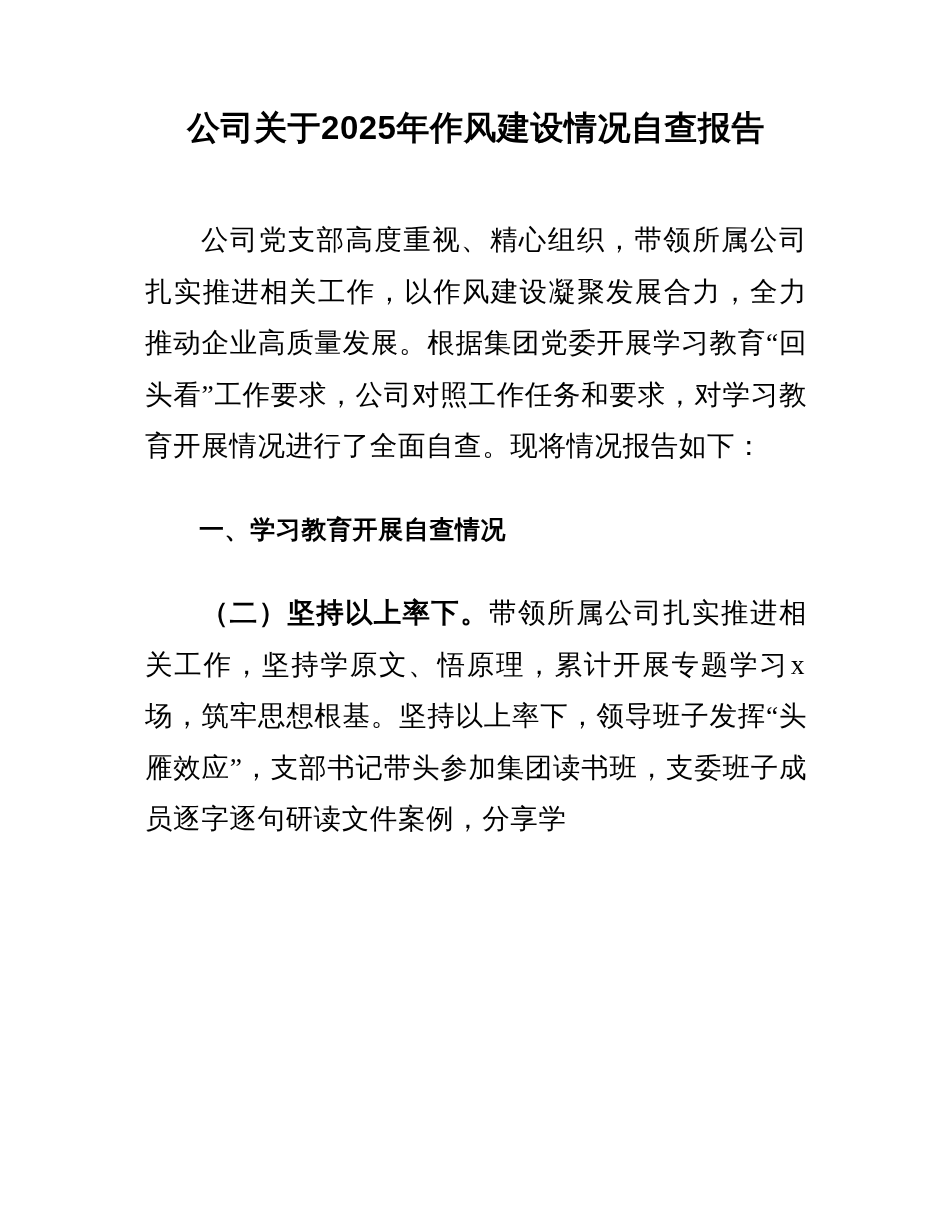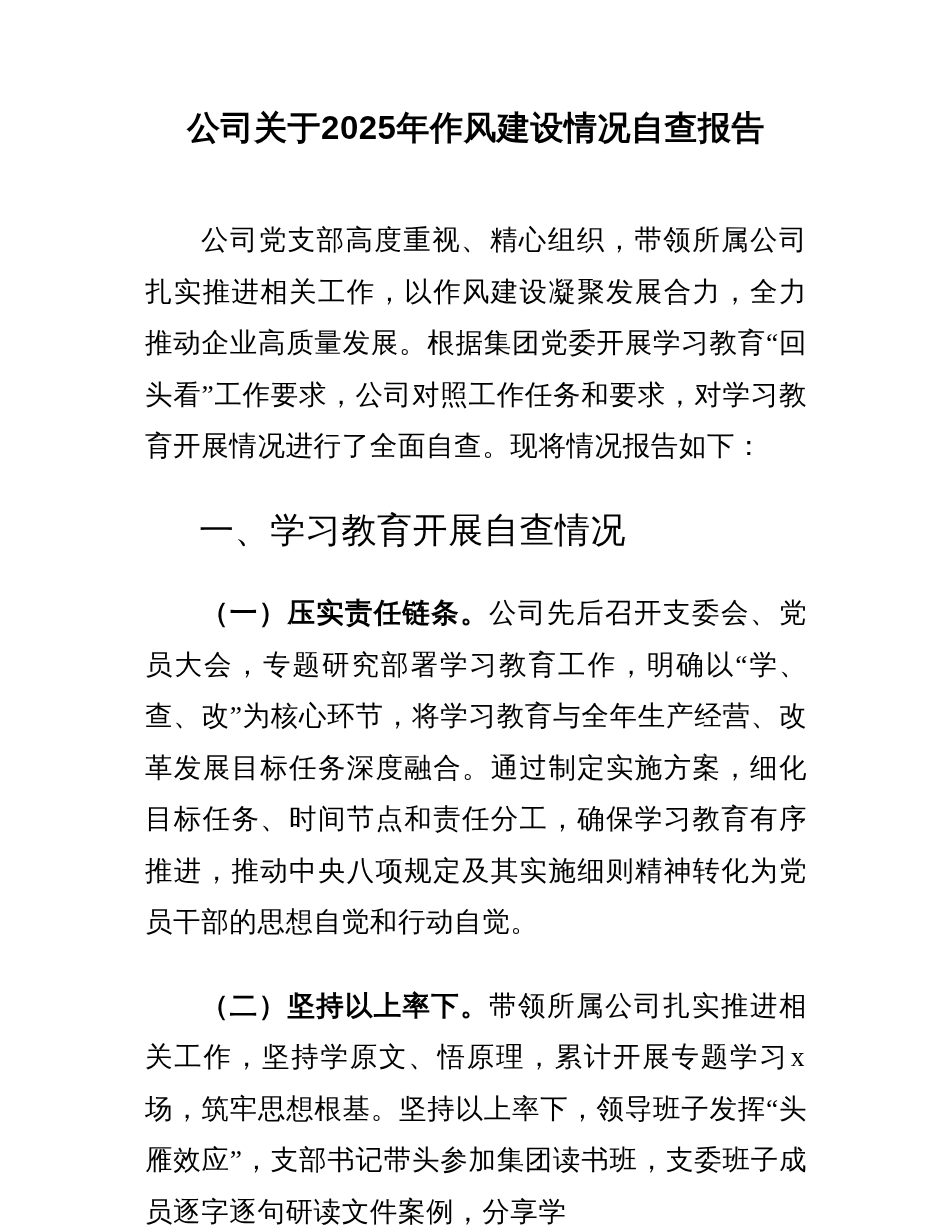--- a/index.html
+++ b/index.html
@@ -67,22 +67,22 @@
   }
 
   
   .gap-section {
     margin-top: 32px !important;
   }
 
   
   h2.section-heading {
     font-family: "Liberation Sans", "DejaVu Sans", sans-serif;
-    font-size: 35px;
-    font-weight: 400;
+    font-size: 25px;
+    font-weight: 700;
     line-height: 51.5px;
     margin: 0;
     text-indent: 56px;
     letter-spacing: 0.6px;
   }
 
   .lead-bold {
     font-family: "Liberation Sans", "DejaVu Sans", sans-serif;
     font-weight: 700;
     letter-spacing: 0.4px;
@@ -101,19 +101,18 @@
   <div class="page-inner">
 
     <h1 class="doc-title">公司关于2025年作风建设情况自查报告</h1>
 
     <div class="body-block">
 
       <p class="para">公司党支部高度重视、精心组织，带领所属公司扎实推进相关工作，以作风建设凝聚发展合力，全力推动企业高质量发展。根据集团党委开展学习教育“回头看”工作要求，公司对照工作任务和要求，对学习教育开展情况进行了全面自查。现将情况报告如下：</p>
 
       <h2 class="section-heading gap-section">一、学习教育开展自查情况</h2>
 
-      <p class="para gap-section"><span class="lead-bold">（一）压实责任链条。</span><span>公司先后召开支委会、党员大会，专题研究部署学习教育工作，明确以“学、查、改”为核心环节，将学习教育与全年生产经营、改革发展目标任务深度融合。通过制定实施方案，细化目标任务、时间节点和责任分工，确保学习教育有序推进，推动中央八项规定及其实施细则精神转化为党员干部的思想自觉和行动自觉。</span></p>
 
       <p class="para gap-section"><span class="lead-bold">（二）坚持以上率下。</span><span>带领所属公司扎实推进相关工作，坚持学原文、悟原理，累计开展专题学习</span><span class="latin-var">x</span><span>场，筑牢思想根基。坚持以上率下，领导班子发挥“头雁效应”，支部书记带头参加集团读书班，支委班子成员逐字逐句研读文件案例，分享学</span></p>
 
     </div>
   </div>
 </div>
 
 </body></html>

